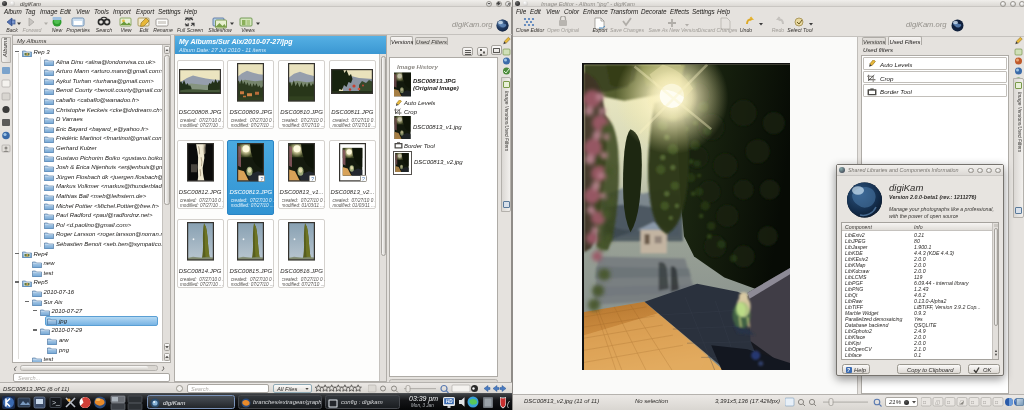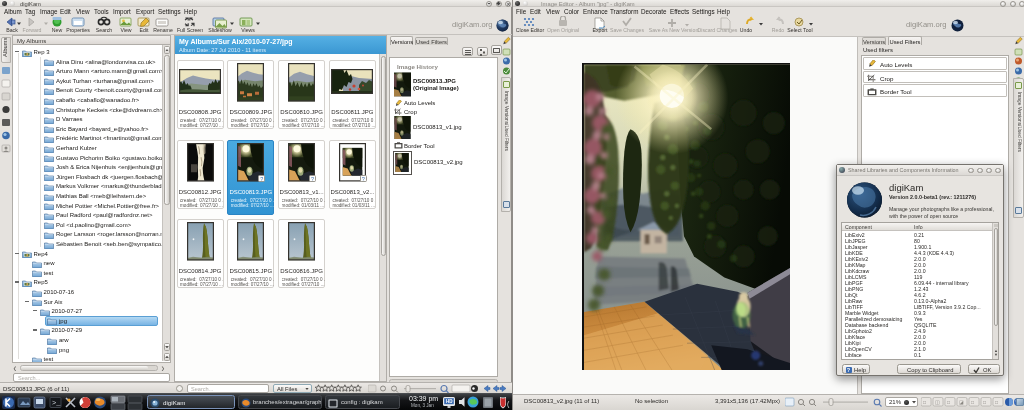--- a/index.html
+++ b/index.html
@@ -1,17 +1,17 @@
 <!DOCTYPE html>
 <html><head><meta charset="utf-8">
 <style>
 *{margin:0;padding:0;box-sizing:border-box;}
 html,body{width:1024px;height:410px;overflow:hidden;background:#555;font-family:"Liberation Sans",sans-serif;}
 .ab{position:absolute;}
-#screen{position:relative;width:1024px;height:362px;background:#c4b5fd;}
+#screen{position:relative;width:1024px;height:362px;background:#c4b5fd;font-style:italic;}
 .win{background:#e5e2de;}
 .tbarlbl{font-size:5.2px;color:#35322f;text-align:center;white-space:nowrap;}
 .tbarlbl.dis{color:#a09d98;}
 .menu{font-size:6.3px;color:#1a1816;letter-spacing:0;}
 .menu span{margin-right:0;}
 .thumbcard{background:#fff;border:1px solid #d4d1cd;border-radius:2px;}
 .tmeta{font-size:4.6px;color:#55524e;line-height:1.25;white-space:nowrap;overflow:hidden;width:43px;}
 .treerow{font-size:6px;color:#1a1816;white-space:nowrap;}
 .statxt{font-size:6px;color:#2c2a28;}
 .dlgtxt{font-size:5.2px;color:#2c2a28;}

